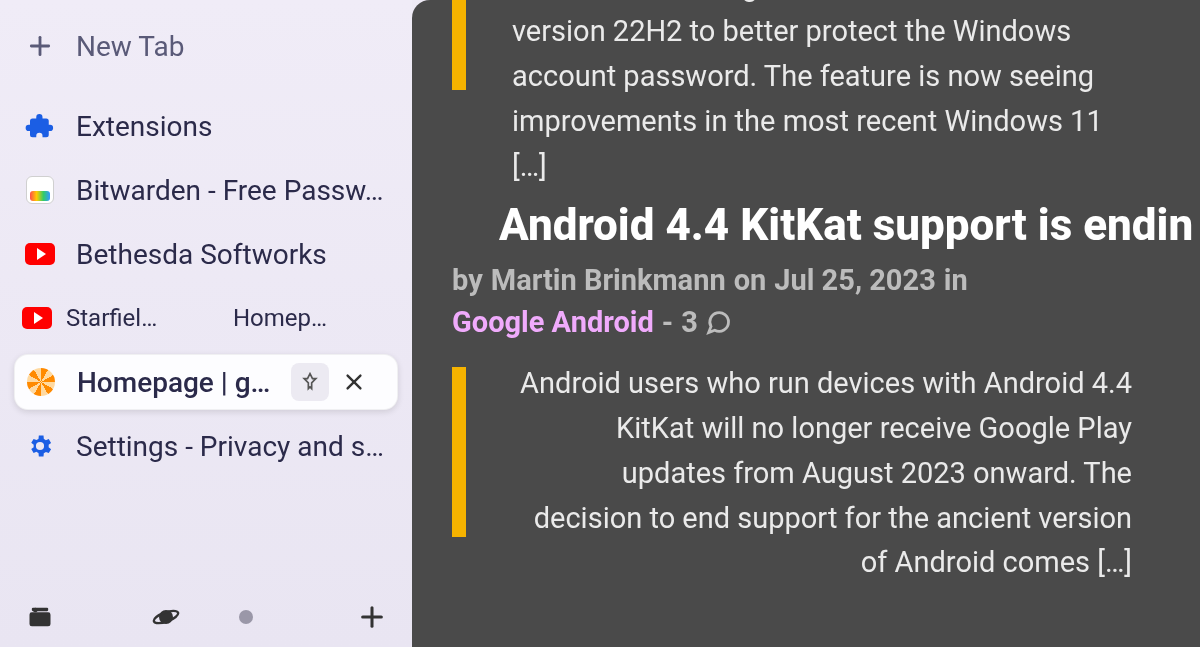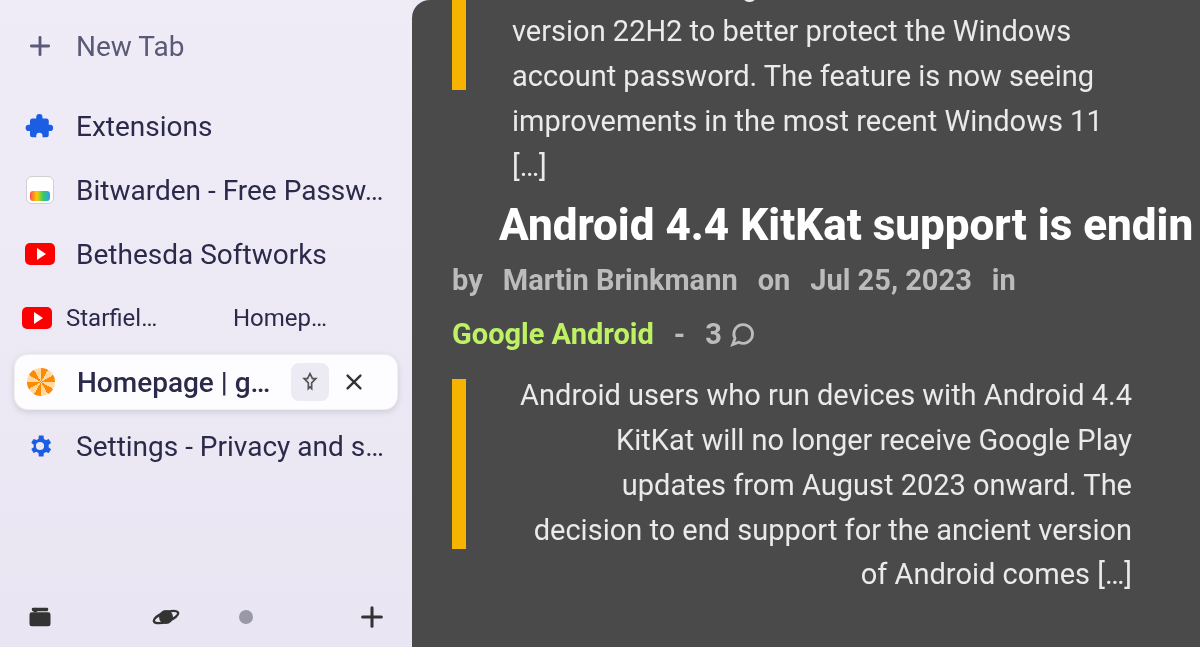--- a/index.html
+++ b/index.html
@@ -92,22 +92,22 @@
   .content{
     flex:1; height:647px; background:#4a4a4a; color:#f2f2f2;
     padding: 0 40px 0 40px; overflow:hidden; position:relative;
     border-top-left-radius:18px;
   }
   .article{ margin-top:-36px; }
   .excerpt-block{ display:flex; gap:46px; margin-bottom:46px; }
   .yellow-bar{ width:14px; background:#f6b300; flex-shrink:0; }
   .excerpt{ font-size:29px; line-height:1.55; color:#eaeaea; max-width:620px; }
   .headline{ font-size:44px; font-weight:800; color:#fff; white-space:nowrap; margin-bottom:12px;margin-left:47px;}
-  .byline{ font-size:29px; font-weight:700; color:#bcbcbc; margin-bottom:22px; display:flex; flex-wrap:wrap; gap:20px; align-items:center;}
-  .byline .cat{ color:#bef264; }
+  .byline{ font-size:29px; font-weight:700; color:#bcbcbc; margin-bottom:22px; display:flex; flex-wrap:wrap; gap:8px; align-items:center;}
+  .byline .cat{ color:#f0abfc; }
   .byline .comment{ display:inline-flex; align-items:center; gap:6px;}
   .byline .comment svg{ width:28px;height:28px; }
   .article2 .excerpt-block{ margin-bottom:0;text-align:right; }
   .article2 .yellow-bar{ height:170px; align-self:flex-start; margin-top:6px;}
   .article1 .yellow-bar{ height:120px; align-self:flex-start; margin-top:6px;}
 </style>
 </head>
 <body>
 
 <div class="sidebar">

